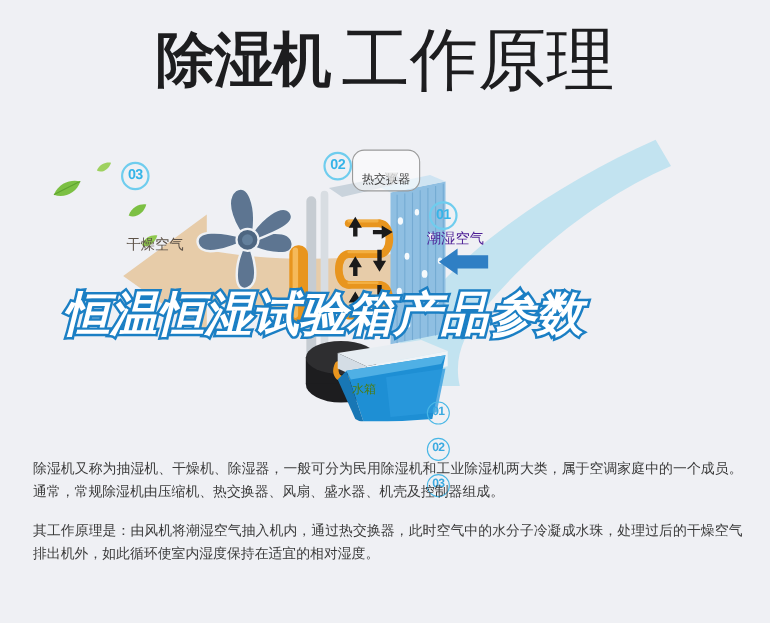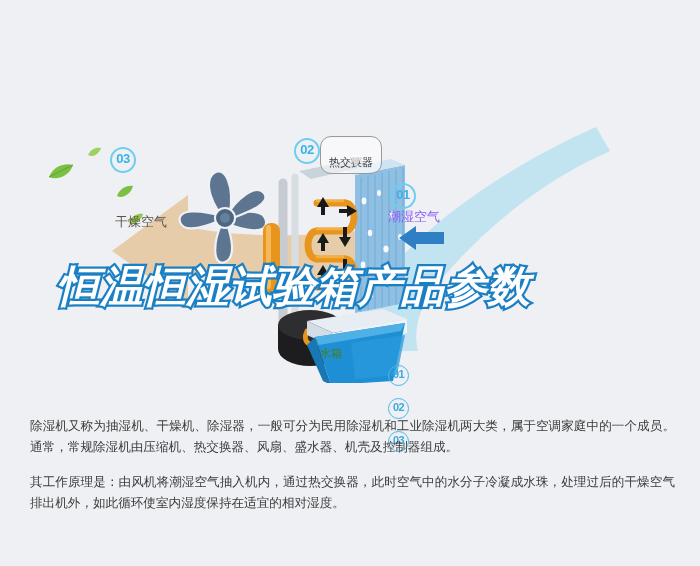--- a/index.html
+++ b/index.html
@@ -81,21 +81,21 @@
     border-top:11px solid rgba(255,255,255,0.6);
     filter:drop-shadow(0 1px 0 #9a9a9a);
   }
 
   
   .dlabel{
     position:absolute;font-size:13px;color:#4a4a4a;white-space:nowrap;
     font-family:"DejaVu Sans","Liberation Sans",sans-serif;
   }
   #lbl-dry{left:115px;top:88px;color:#5d5248;text-align:right;}
-  #lbl-humid{left:388px;top:83px;color:#8b5cf6;}
+  #lbl-humid{left:388px;top:83px;color:#4c1d95;}
   #lbl-tank{left:320px;top:221px;color:#4d7c0f;font-size:11px;}
 
   
   .steps{position:absolute;left:388px;top:238px;width:300px;}
   .step{height:33px;position:relative;}
   .step .sb{
     position:absolute;left:0;top:2px;
     width:19px;height:19px;line-height:16px;text-align:center;
     border:1.6px solid #49b7e6;border-radius:50%;
     color:#3aa9e0;font-size:11px;font-weight:bold;
@@ -128,20 +128,23 @@
     text-align:justify;
   }
   .body-text p{margin:0 0 14px 0;}
   .body-text p:last-child{margin-bottom:0;}
 </style>
 </head>
 <body>
 
 <div id="page">
 
+  <div class="title-row">
+    <span class="title-a">除湿机</span><span class="title-b">工作原理</span>
+  </div>
 
   <div class="stage">
 
     <svg class="blue-arc" viewBox="0 0 250 230">
       <path d="M 236 2 C 150 40 60 100 14 165 C 2 182 -2 205 4 226 L 58 226 C 52 200 62 178 80 156 C 128 98 190 52 250 26 Z" fill="#bfe2ef" opacity="0.95"></path>
     </svg>
 
     <svg class="tan-band" viewBox="0 0 330 175">
       <path d="M 320 120 C 250 132 180 130 128 118 L 128 150 L 52 96 L 128 40 L 128 72
                C 176 82 248 84 326 72 Z" fill="#e6c9a4" opacity="0.95"></path>

